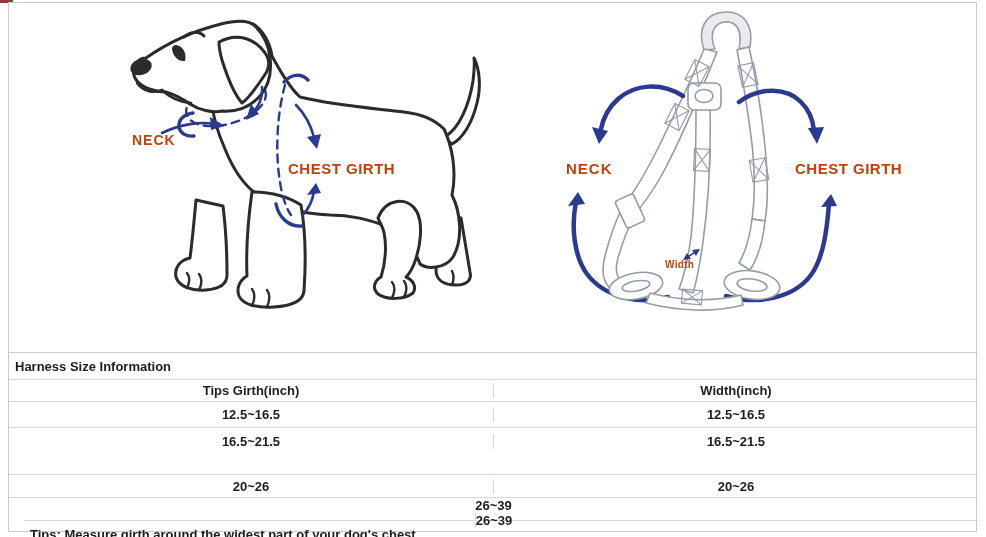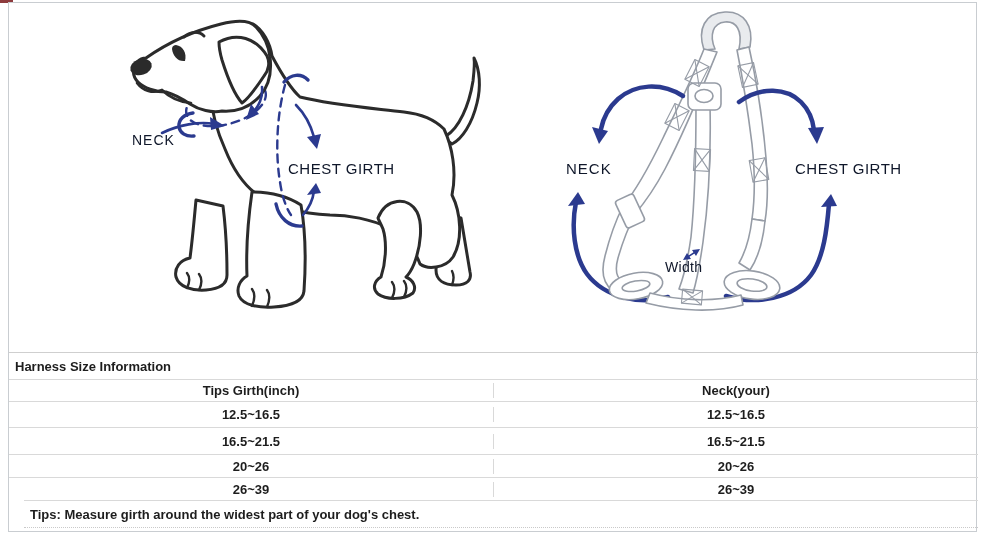--- a/index.html
+++ b/index.html
@@ -8,38 +8,38 @@
     font-family:"Liberation Sans","DejaVu Sans",sans-serif;
   }
   #frame{
     position:absolute;left:8px;top:2px;width:969px;height:530px;
     border:1px solid #c9cdd1;box-sizing:border-box;pointer-events:none;
   }
   #corner-artifact{
     position:absolute;left:0;top:0;width:13px;height:3px;background:#8e3b3d;
   }
   .diag-label{
-    position:absolute;color:#0f172a;font-weight:400;white-space:nowrap;
+    position:absolute;color:#c2410c;font-weight:700;white-space:nowrap;
   }
   #dog-neck-label{left:132px;top:132px;font-size:14px;letter-spacing:1px;}
   #dog-chest-label{left:288px;top:160px;font-size:15px;letter-spacing:.5px;}
   #har-neck-label{left:566px;top:160px;font-size:15px;letter-spacing:1px;}
   #har-chest-label{left:795px;top:160px;font-size:15px;letter-spacing:.5px;}
-  #har-width-label{left:665px;top:259px;font-size:14px;letter-spacing:.3px;}
+  #har-width-label{left:665px;top:259px;font-size:10px;letter-spacing:.3px;}
   #size-table{
     position:absolute;left:9px;top:352px;width:969px;box-sizing:border-box;
     color:#1d1d1d;font-weight:700;font-size:13px;
   }
   .t-row{box-sizing:border-box;border-top:1px solid #d9d9d9;display:flex;align-items:center;}
   .t-row.title{height:27px;border-top:1px solid #cfcfcf;padding-left:6px;}
   .t-row.header{height:22px;}
   .t-row.r1{height:26px;}
   .t-row.r2{height:27px;justify-content:space-between;}
-  .t-row.r3{height:23px;}
-  .t-row.r4{height:23px;}
+  .t-row.r3{height:23px;margin-top:20px;}
+  .t-row.r4{height:23px;flex-direction:column;}
   .t-row.tips{height:28px;padding-left:6px;border-bottom:1px dotted #c9c9c9;margin-left:15px;}
   .t-cell{flex:1;text-align:center;box-sizing:border-box;}
   .t-cell.second{border-left:1px solid #d9d9d9;}
   svg{position:absolute;left:0;top:0;}
 </style>
 </head>
 <body>
 
 <div id="stage">
   <div id="corner-artifact"></div>
@@ -151,21 +151,21 @@
   <div class="diag-label" id="har-neck-label">NECK</div>
   <div class="diag-label" id="har-chest-label">CHEST GIRTH</div>
   <div class="diag-label" id="har-width-label">Width</div>
 
   <div id="size-table">
     <div class="t-row title">
       <span>Harness Size Information</span>
     </div>
     <div class="t-row header">
       <div class="t-cell">Tips Girth(inch)</div>
-      <div class="t-cell second">Neck(your)</div>
+      <div class="t-cell second">Width(inch)</div>
     </div>
     <div class="t-row r1">
       <div class="t-cell">12.5~16.5</div>
       <div class="t-cell second">12.5~16.5</div>
     </div>
     <div class="t-row r2">
       <div class="t-cell">16.5~21.5</div>
       <div class="t-cell second">16.5~21.5</div>
     </div>
     <div class="t-row r3">

